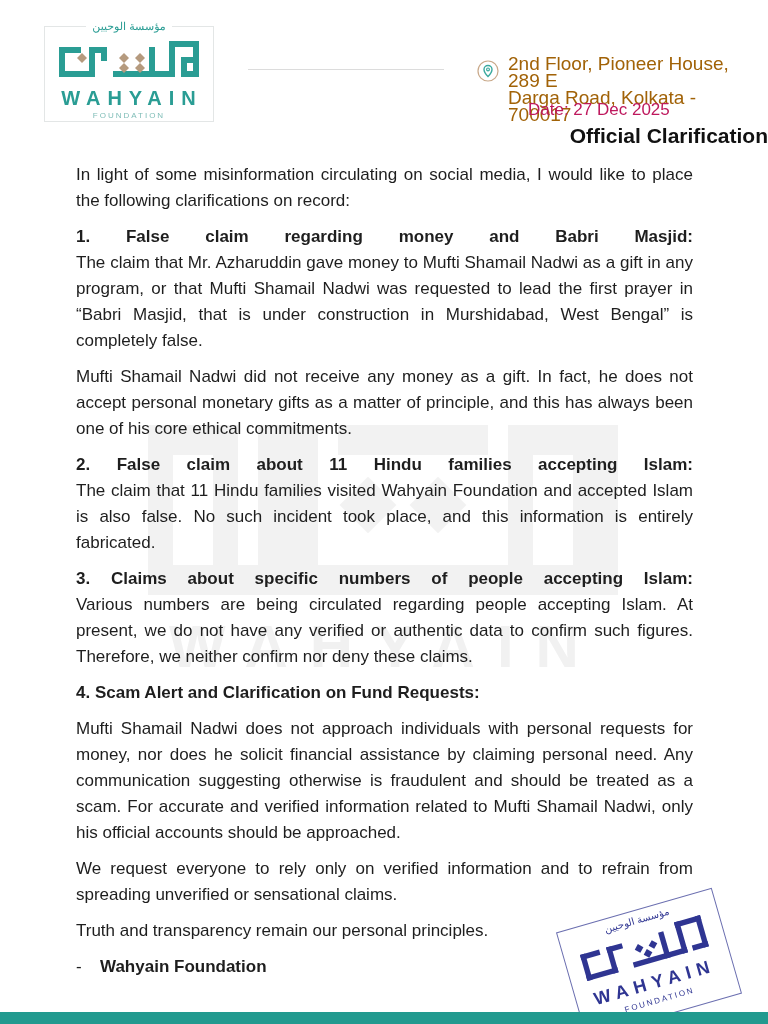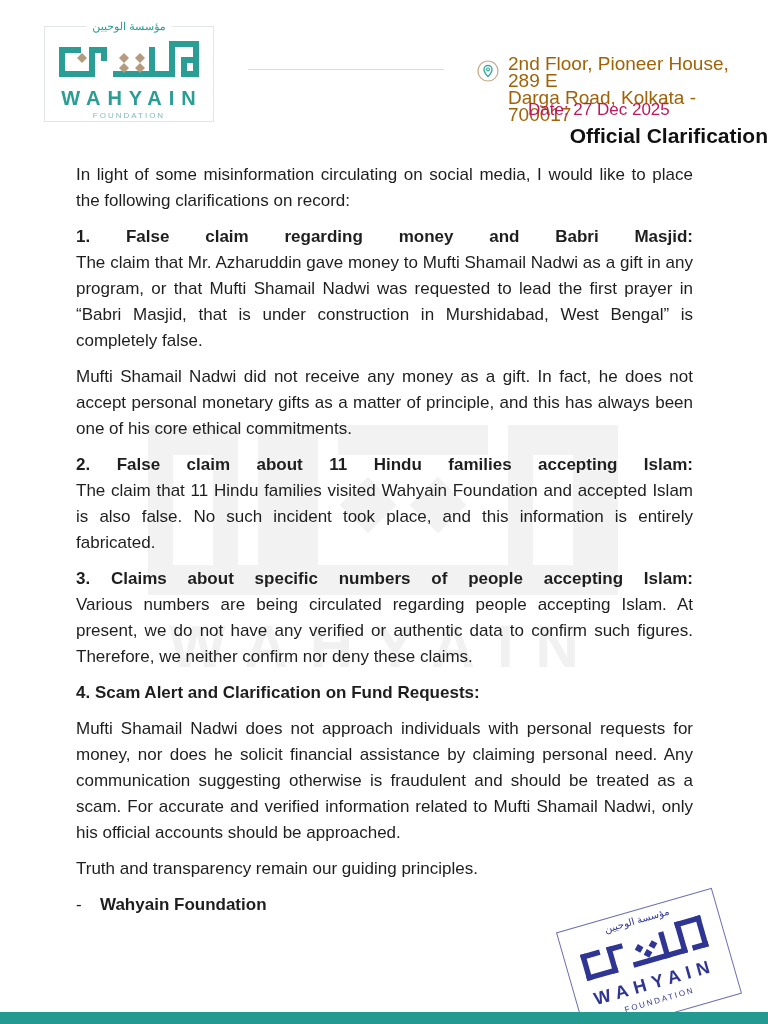--- a/index.html
+++ b/index.html
@@ -178,21 +178,22 @@
     </div>
 
     <div class="sec">
       <p class="heading">3. Claims about specific numbers of people accepting Islam:</p>
       <p class="body">Various numbers are being circulated regarding people accepting Islam. At present, we do not have any verified or authentic data to confirm such figures. Therefore, we neither confirm nor deny these claims.</p>
     </div>
 
     <p class="heading nojust">4. Scam Alert and Clarification on Fund Requests:</p>
     <p>Mufti Shamail Nadwi does not approach individuals with personal requests for money, nor does he solicit financial assistance by claiming personal need. Any communication suggesting otherwise is fraudulent and should be treated as a scam. For accurate and verified information related to Mufti Shamail Nadwi, only his official accounts should be approached.</p>
 
-    <p class="signoff">Truth and transparency remain our guiding principles.</p>
+    <p>We request everyone to rely only on verified information and to refrain from spreading unverified or sensational claims.</p>
+    <p class="signoff">Truth and transparency remain our personal principles.</p>
     <div class="sign">
       <span class="dash">-</span><span>Wahyain Foundation</span>
     </div>
   </div>
 
   <div class="stamp">
     <div class="stamp-arabic">مؤسسة الوحيين</div>
     <svg class="stamp-glyph" viewBox="0 0 144 40">
       <g fill="#2f3592">
         <rect x="2" y="6" width="22" height="6"></rect>

